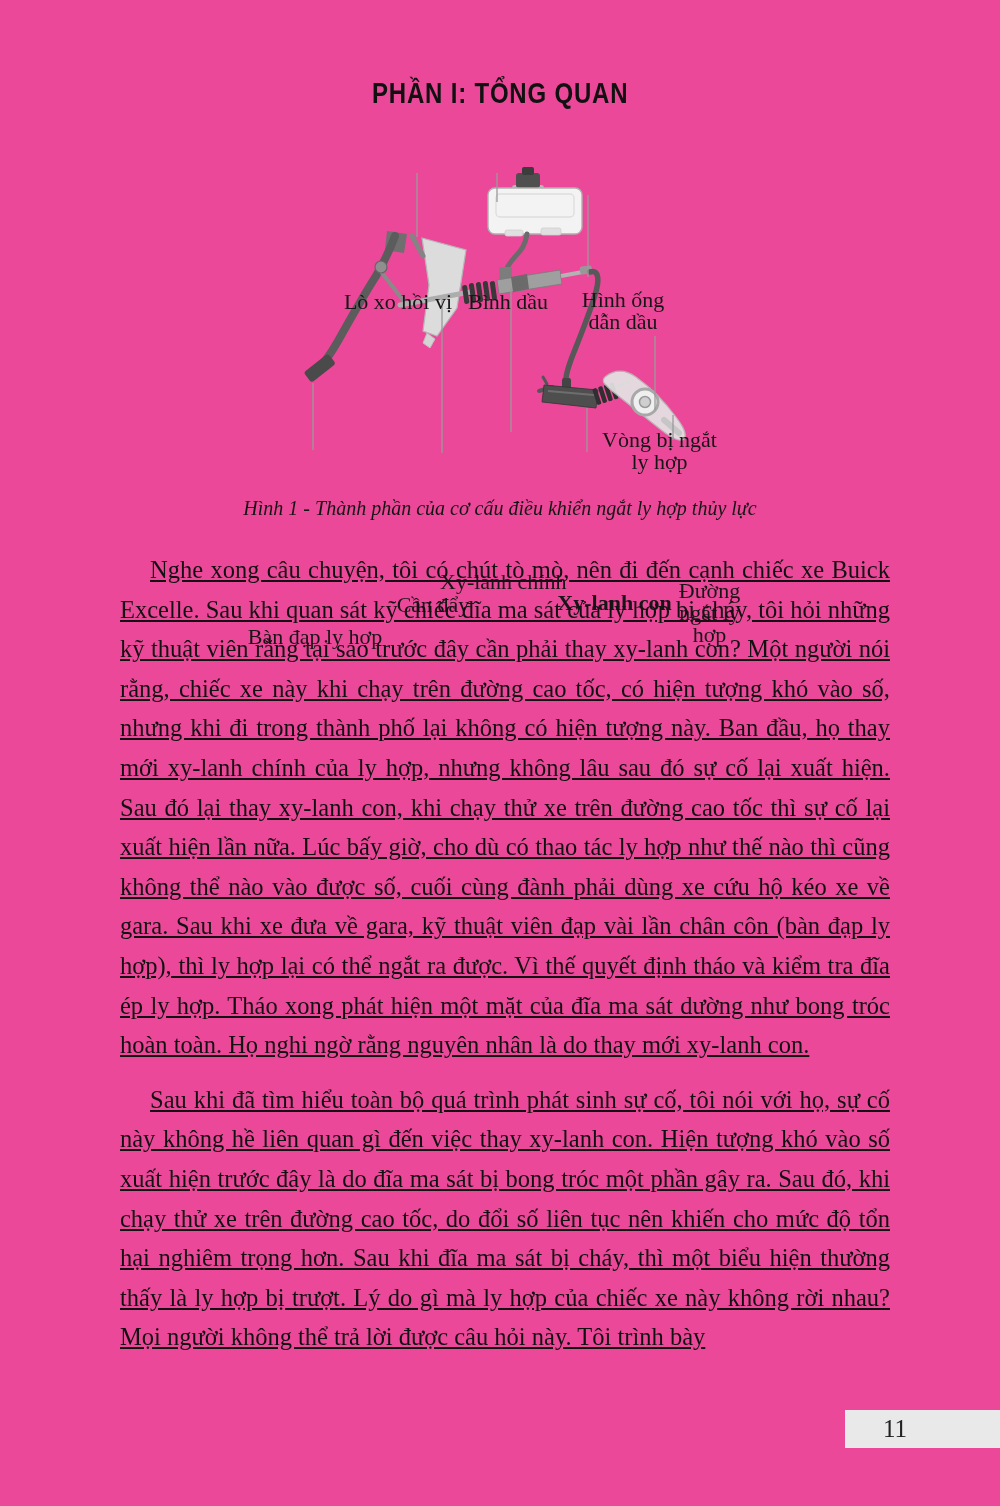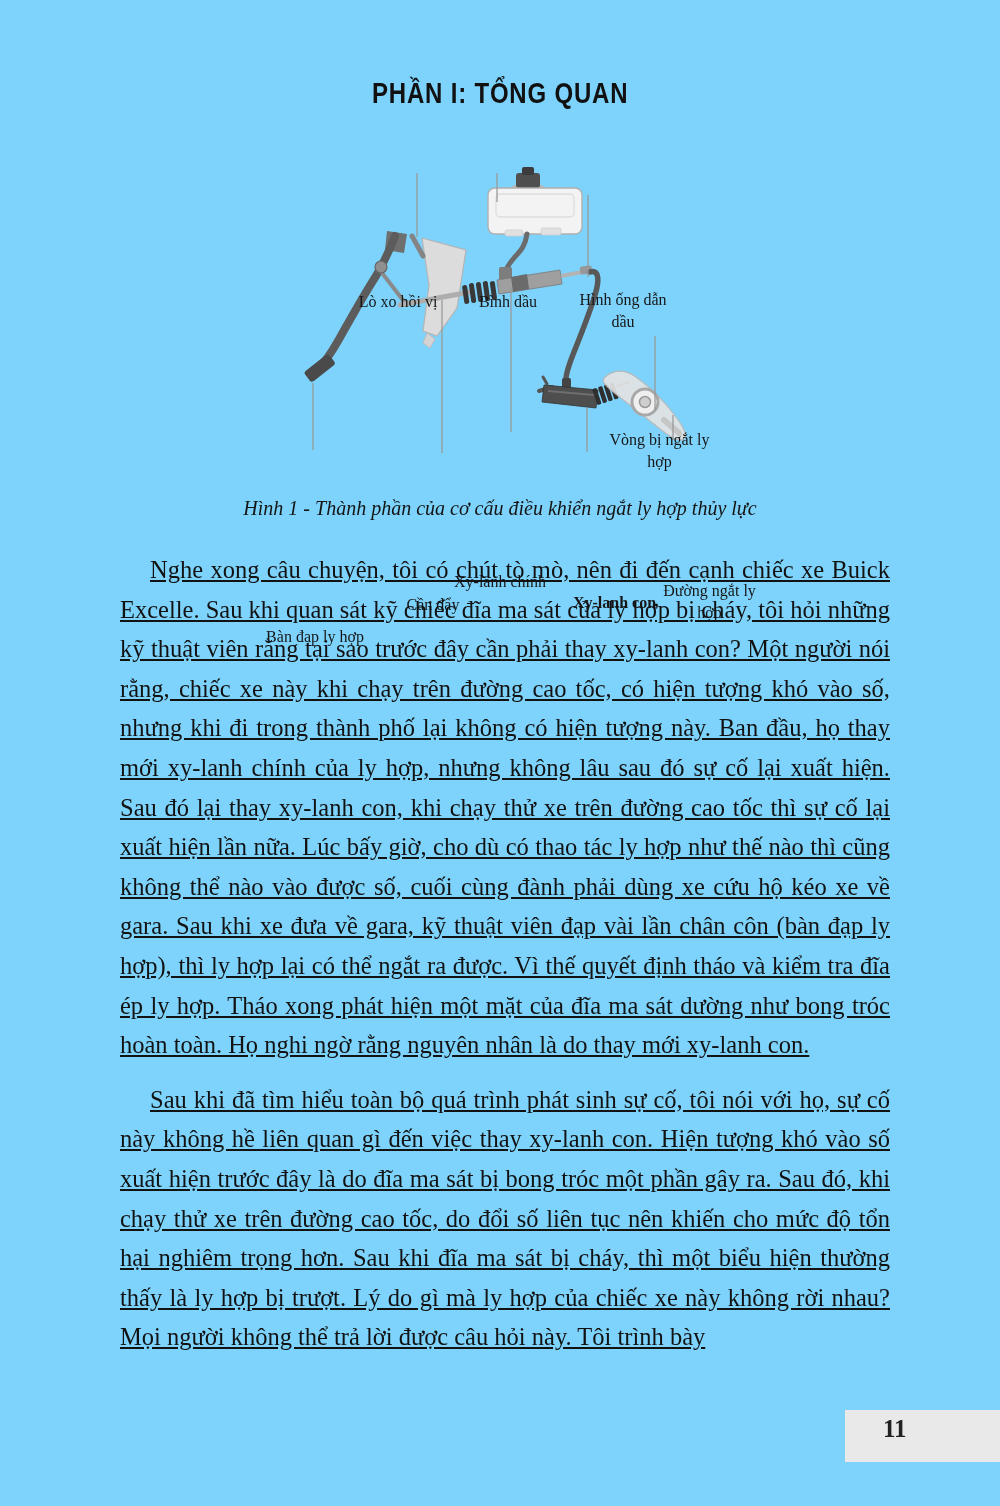--- a/index.html
+++ b/index.html
@@ -1,20 +1,20 @@
 <!DOCTYPE html>
 <html><head>
 <meta charset="utf-8">
 <style>
   html,body{margin:0;padding:0;background:#fff;}
   #page{
     position:relative;
     width:1000px;
     height:1506px;
-    background:#7dd3fc;
+    background:#ec4899;
     overflow:hidden;
     font-family:"Liberation Serif", serif;
     color:#1a1a1a;
   }
   
   .header{
     position:absolute; top:76px; left:0; width:1000px;
     text-align:center;
   }
   .header-inner{
@@ -27,21 +27,21 @@
     letter-spacing:1px;
     color:#111;
     white-space:nowrap;
   }
   
   .figure{position:absolute; left:0; top:140px; width:1000px; height:350px;}
   .diagram-svg{position:absolute; left:260px; top:0; width:490px; height:350px;}
   .fig-label{
     position:absolute;
     font-family:"Liberation Serif", serif;
-    font-size:16px;
+    font-size:22px;
     line-height:22px;
     text-align:center;
     color:#161616;
   }
   .nowrap{white-space:nowrap;}
   .caption{
     position:absolute; left:0; top:497px; width:1000px;
     text-align:center;
     font-style:italic;
     font-size:20px;
@@ -56,23 +56,22 @@
     color:#121212;
     text-decoration:underline;
   }
   .body-text p{
     margin:0;
     text-indent:30px;
   }
   .body-text p + p{margin-top:15px;}
   
   .pagenum-box{
-    position:absolute; left:845px; top:1410px; width:155px; height:52px;
+    position:absolute; left:845px; top:1410px; width:155px; height:38px;
     background:#e9e9e9;
-    font-weight:bold;
   }
   .pagenum-box span{
     display:inline-block;
     padding-left:38px;
     font-size:25px;
     line-height:38px;
     color:#222;
   }
 </style>
 </head>

